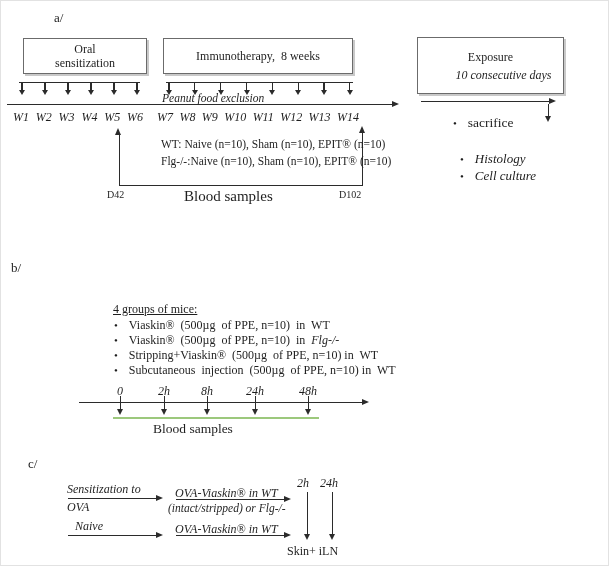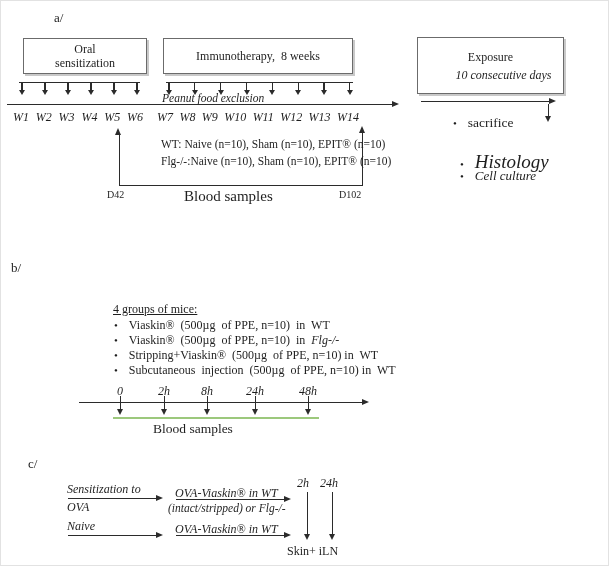--- a/index.html
+++ b/index.html
@@ -136,21 +136,21 @@
     <div>Exposure</div>
     <div class="it" style="margin-top:4px;margin-left:26px;">10 consecutive days</div>
   </div>
 
   <div class="harrow" style="left:420px; top:100px; width:128px;"></div>
   <div class="vdarrow" style="left:547px; top:103px; height:12px;"></div>
 
   <div class="bullet-row" style="left:452px; top:114px; font-size:13.5px;">
     <span class="pre">sacrifice</span>
   </div>
-  <div class="bullet-row" style="left:459px; top:150px; font-size:19px;justify-content:flex-end;">
+  <div class="bullet-row" style="left:459px; top:150px; font-size:13px;justify-content:flex-end;">
     <span class="it">Histology</span>
   </div>
   <div class="bullet-row" style="left:459px; top:167px; font-size:13px;">
     <span class="it">Cell culture</span>
   </div>
 
   <div class="abs panel-label" style="left:10px; top:259px;">b/</div>
 
   <div class="abs" style="left:112px; top:301px; font-size:12px; text-decoration:underline;">4 groups of mice:</div>
 
@@ -187,21 +187,21 @@
   <div class="abs panel-label" style="left:27px; top:455px;">c/</div>
 
   <div class="abs ctr it" style="left:66px; top:481px; width:96px; font-size:12px;">Sensitization to</div>
   <div class="harrow" style="left:67px; top:497px; width:88px;"></div>
   <div class="abs ctr it" style="left:66px; top:499px; width:96px; font-size:12px;">OVA</div>
 
   <div class="abs ctr it" style="left:174px; top:485px; width:116px; font-size:12px;">OVA-Viaskin® in WT</div>
   <div class="harrow" style="left:175px; top:498px; width:108px;"></div>
   <div class="abs ctr it" style="left:167px; top:501px; width:130px; font-size:11.5px;">(intact/stripped) or Flg-/-</div>
 
-  <div class="abs ctr it" style="left:66px; top:518px; width:96px; font-size:12px;">Naive</div>
+  <div class="abs ctr it" style="left:74px; top:518px; width:96px; font-size:12px;">Naive</div>
   <div class="harrow" style="left:67px; top:534px; width:88px;"></div>
 
   <div class="abs ctr it" style="left:174px; top:521px; width:116px; font-size:12px;">OVA-Viaskin® in WT</div>
   <div class="harrow" style="left:175px; top:534px; width:108px;"></div>
 
   <div class="abs ctr it" style="left:296px; top:475px; width:22px; font-size:12px;">2h</div>
   <div class="abs ctr it" style="left:319px; top:475px; width:26px; font-size:12px;">24h</div>
 
   <div class="vdarrow" style="left:306px; top:491px; height:42px;"></div>
   <div class="vdarrow" style="left:331px; top:491px; height:42px;"></div>

